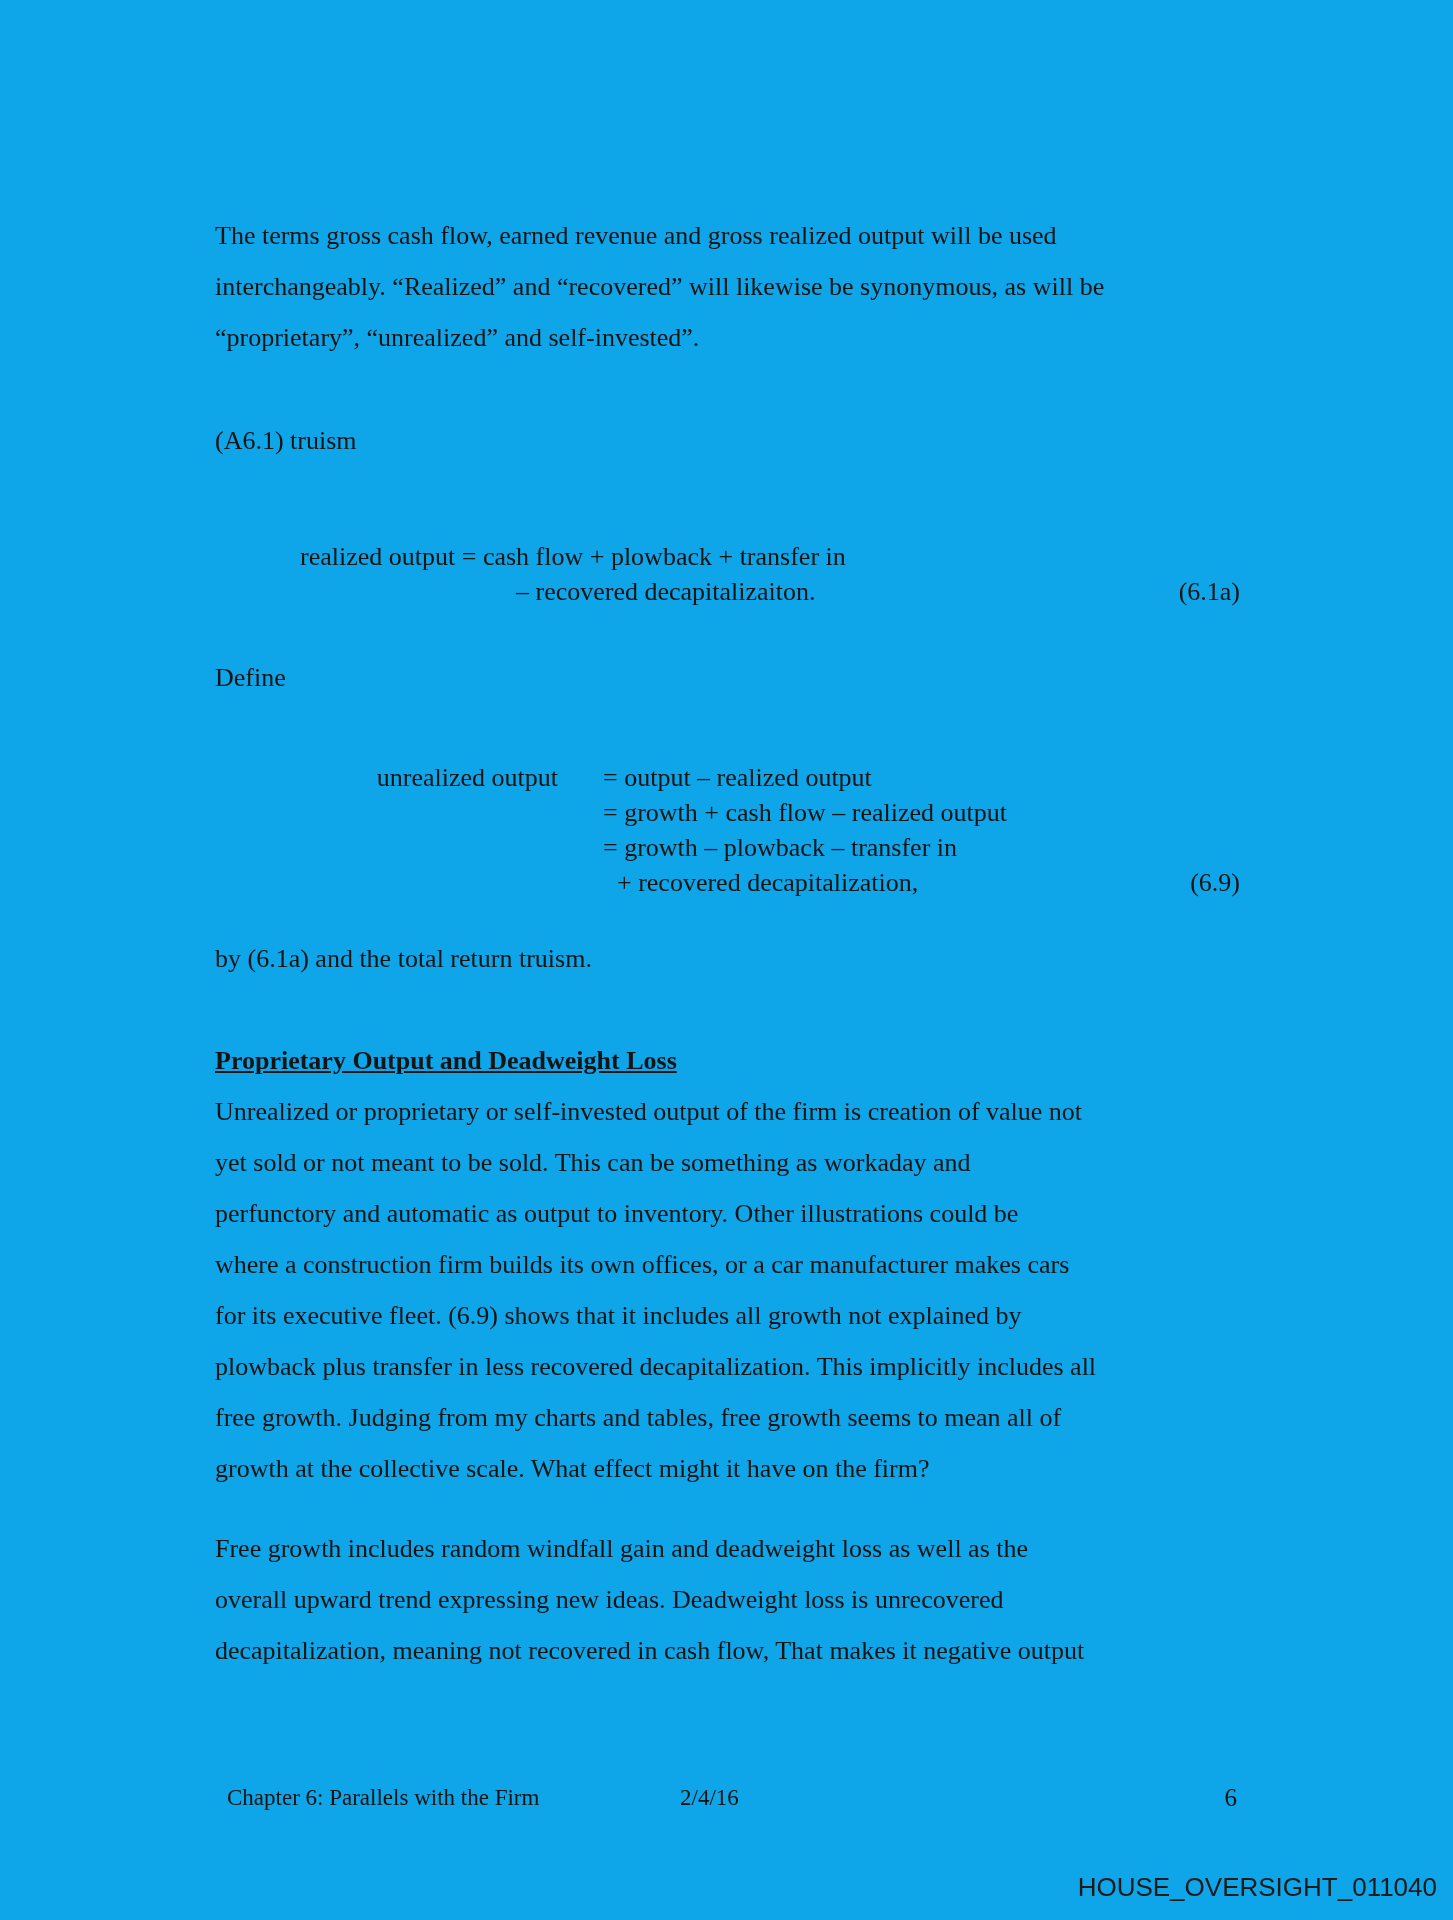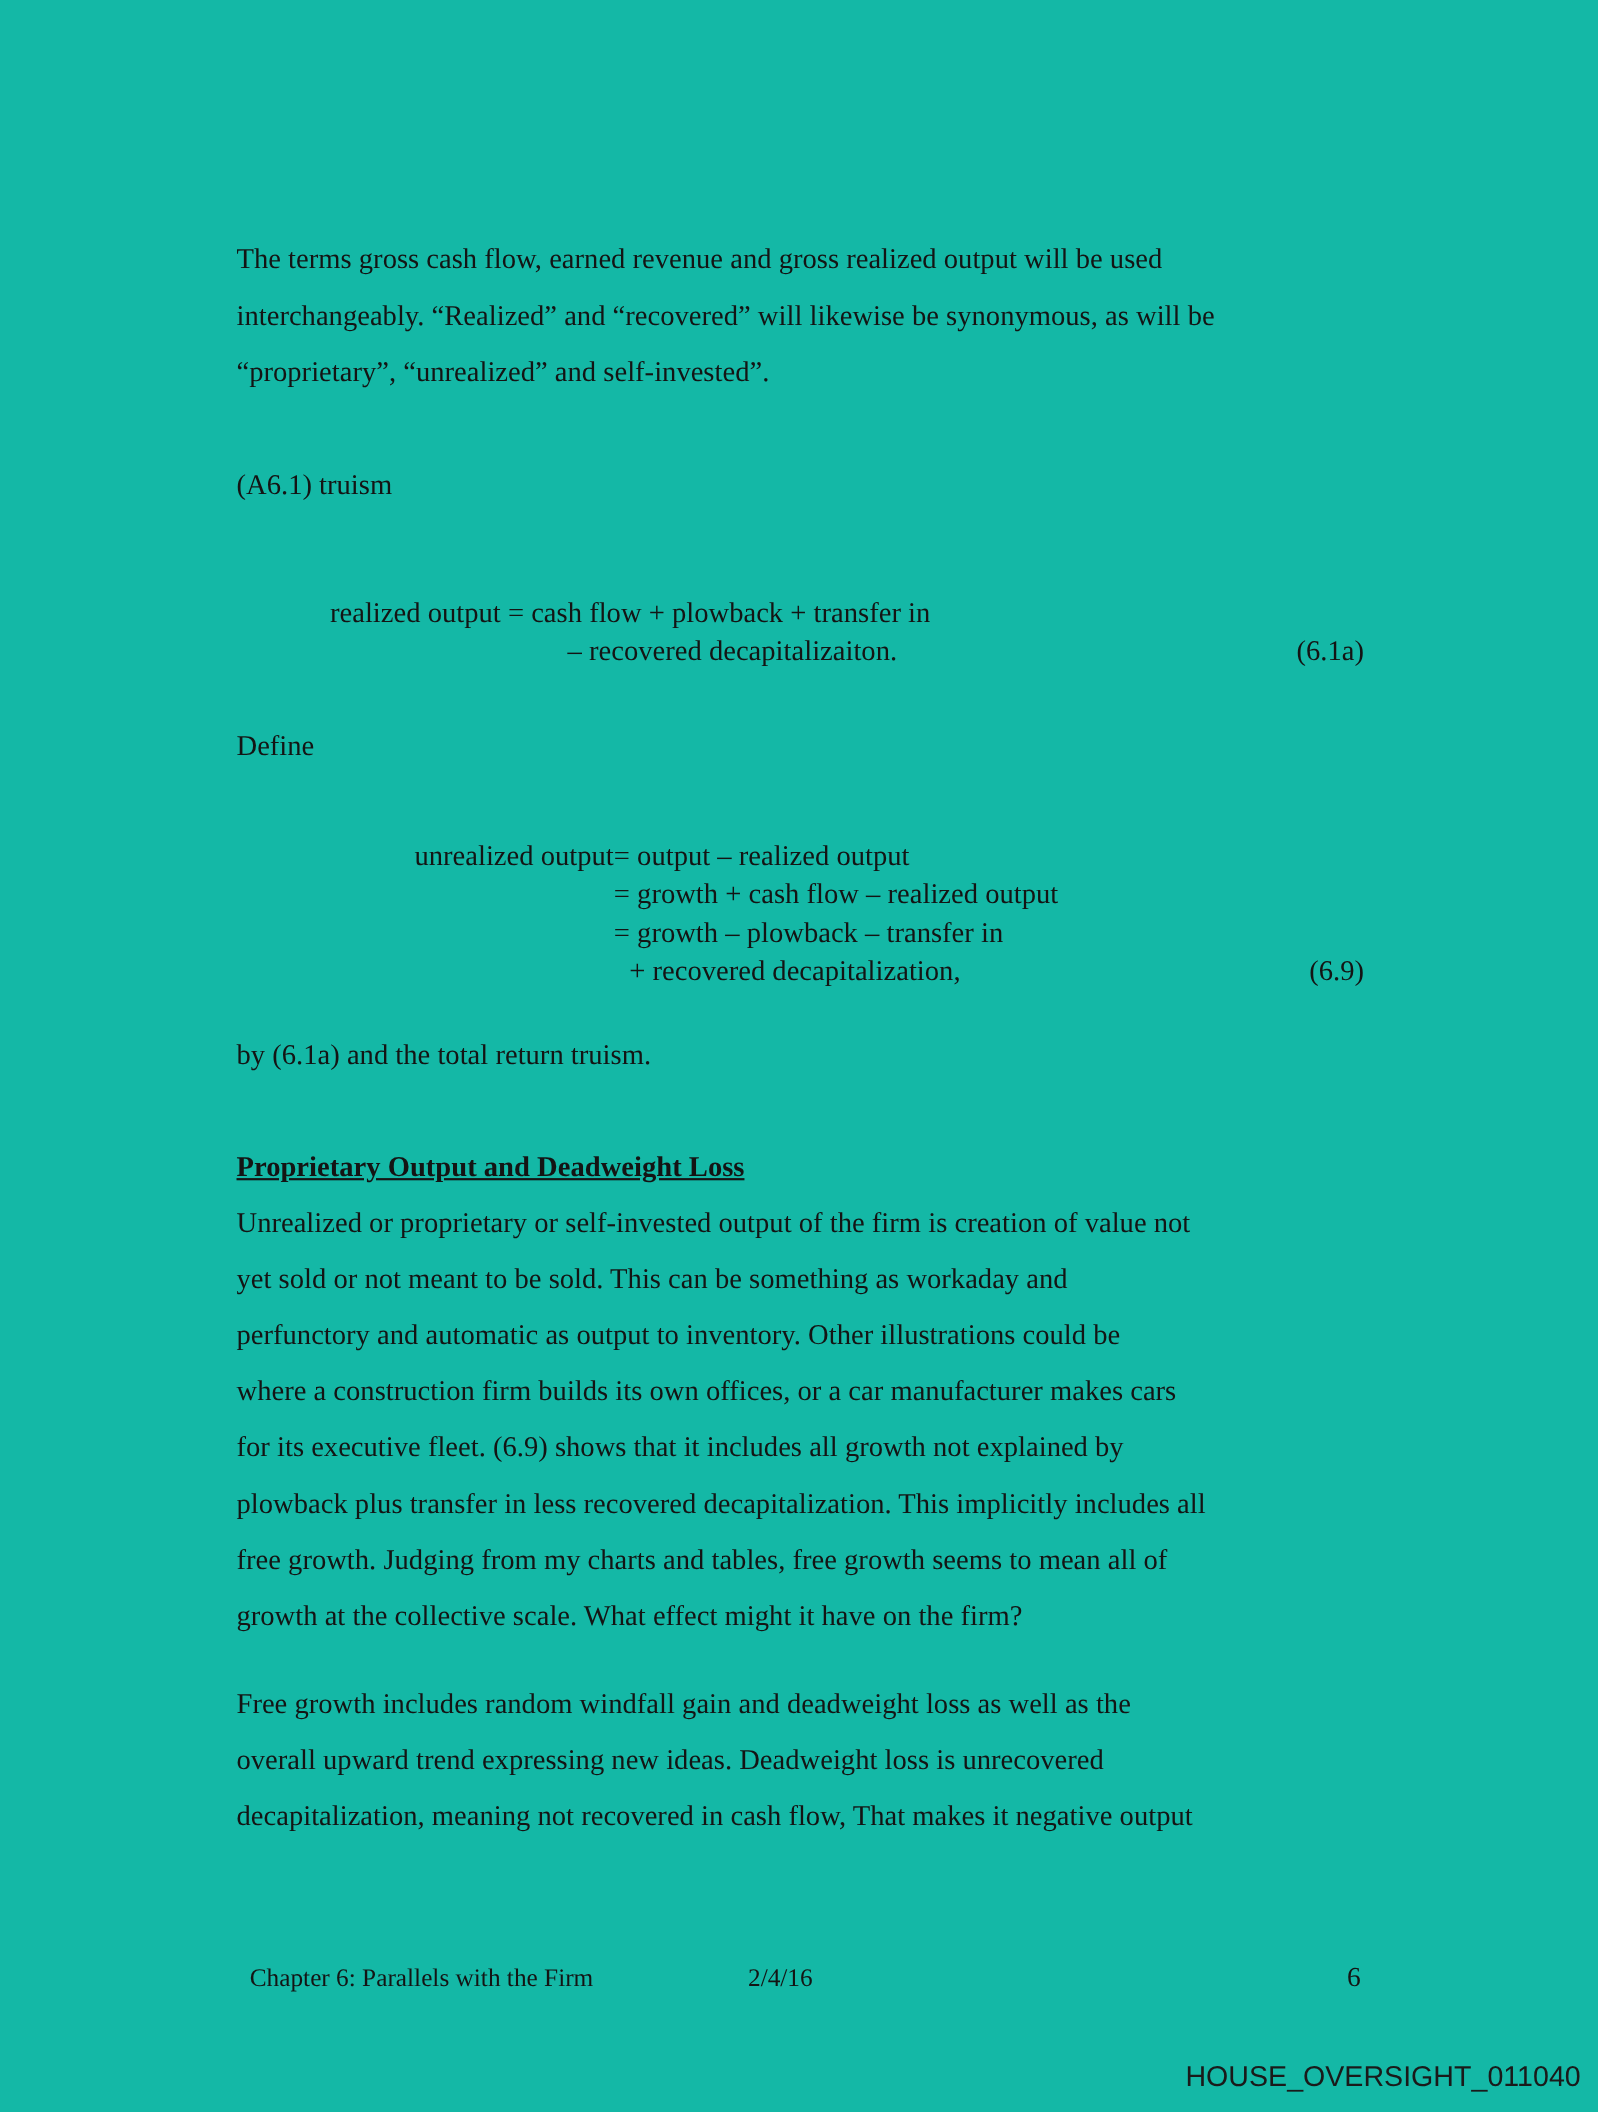--- a/index.html
+++ b/index.html
@@ -5,21 +5,21 @@
   html, body {
     margin: 0;
     padding: 0;
     background: #e8e8e8;
   }
   .page {
     position: relative;
     width: 1453px;
     height: 1920px;
     margin: 0 auto;
-    background: #14b8a6;
+    background: #0ea5e9;
     color: #141414;
     font-family: "Liberation Serif", "DejaVu Serif", serif;
     font-size: 26px;
     overflow: hidden;
     box-sizing: border-box;
     padding: 0 213px 0 215px;
   }
   .body-line {
     line-height: 51px;
     white-space: nowrap;
@@ -29,21 +29,21 @@
 
   .eq1 { margin-top: 73px; margin-left: 85px; line-height: 35px; }
   .eq1-line1 { white-space: nowrap; }
   .eq1-line2 { display: flex; margin-left: 216px; white-space: nowrap; }
   .eq-number { margin-left: auto; }
 
   .define-label { margin-top: 43px; line-height: 51px; white-space: nowrap; }
 
   .eq2 { margin-top: 57px; margin-left: 85px; line-height: 35px; display: flex; }
   .eq2-lhs { width: 258px; flex: 0 0 258px; white-space: nowrap; text-align: right; }
-  .eq2-rhs { flex: 1 1 auto; }
+  .eq2-rhs { flex: 1 1 auto; margin-left: 45px; }
   .eq2-rhs-line { white-space: nowrap; }
   .eq2-rhs-line4 { display: flex; white-space: nowrap; }
   .eq2-rhs-line4 .rhs-text { margin-left: 14px; }
 
   .byline { margin-top: 33px; line-height: 51px; white-space: nowrap; }
 
   .section-heading {
     margin-top: 51px;
     line-height: 51px;
     font-weight: bold;

